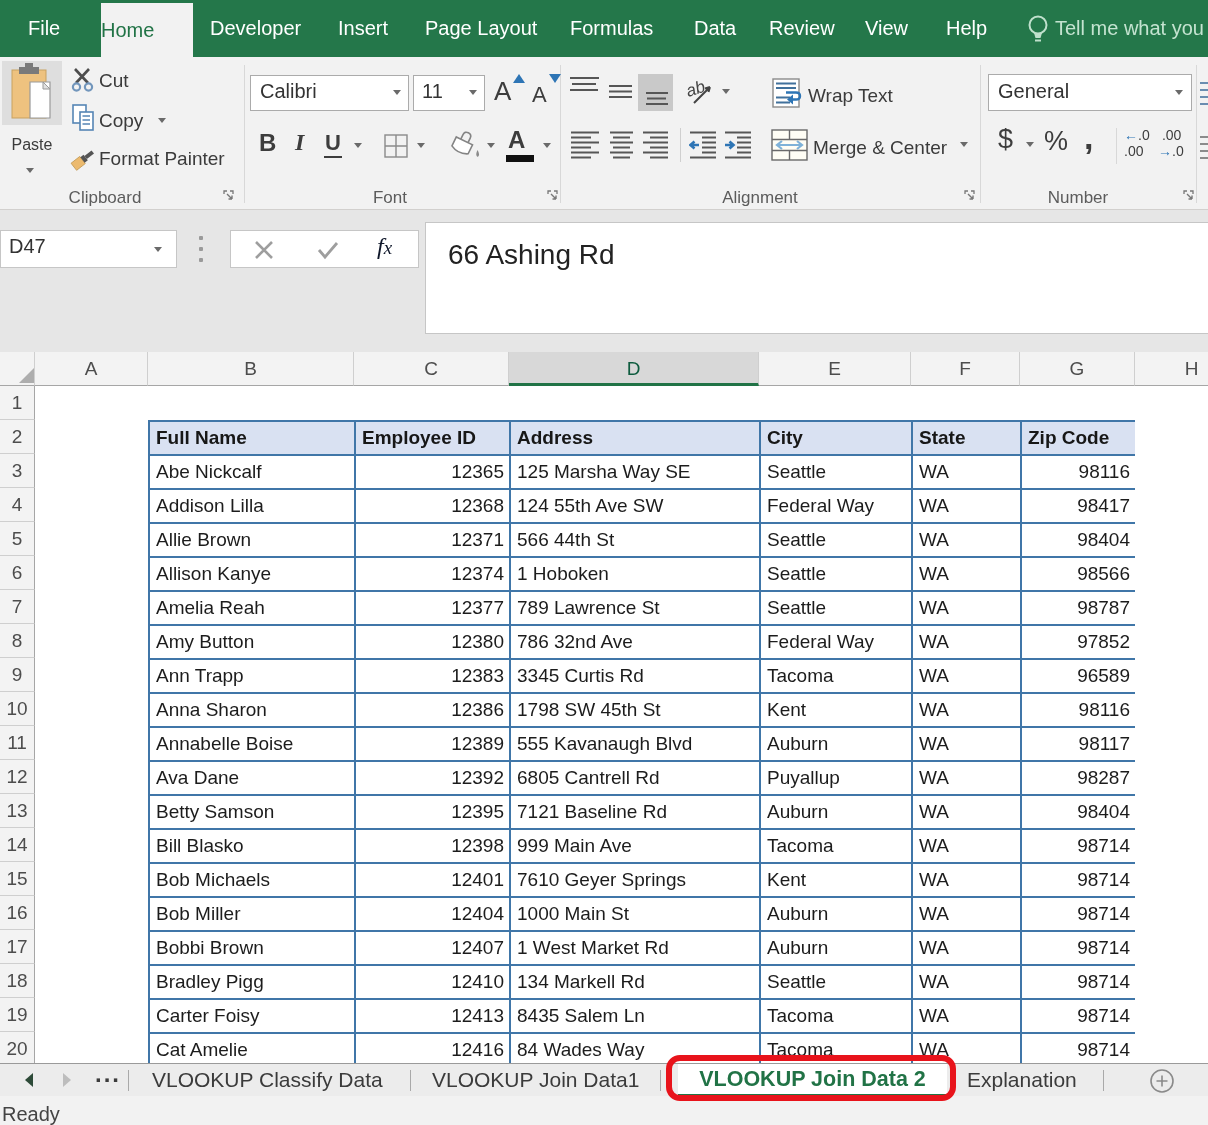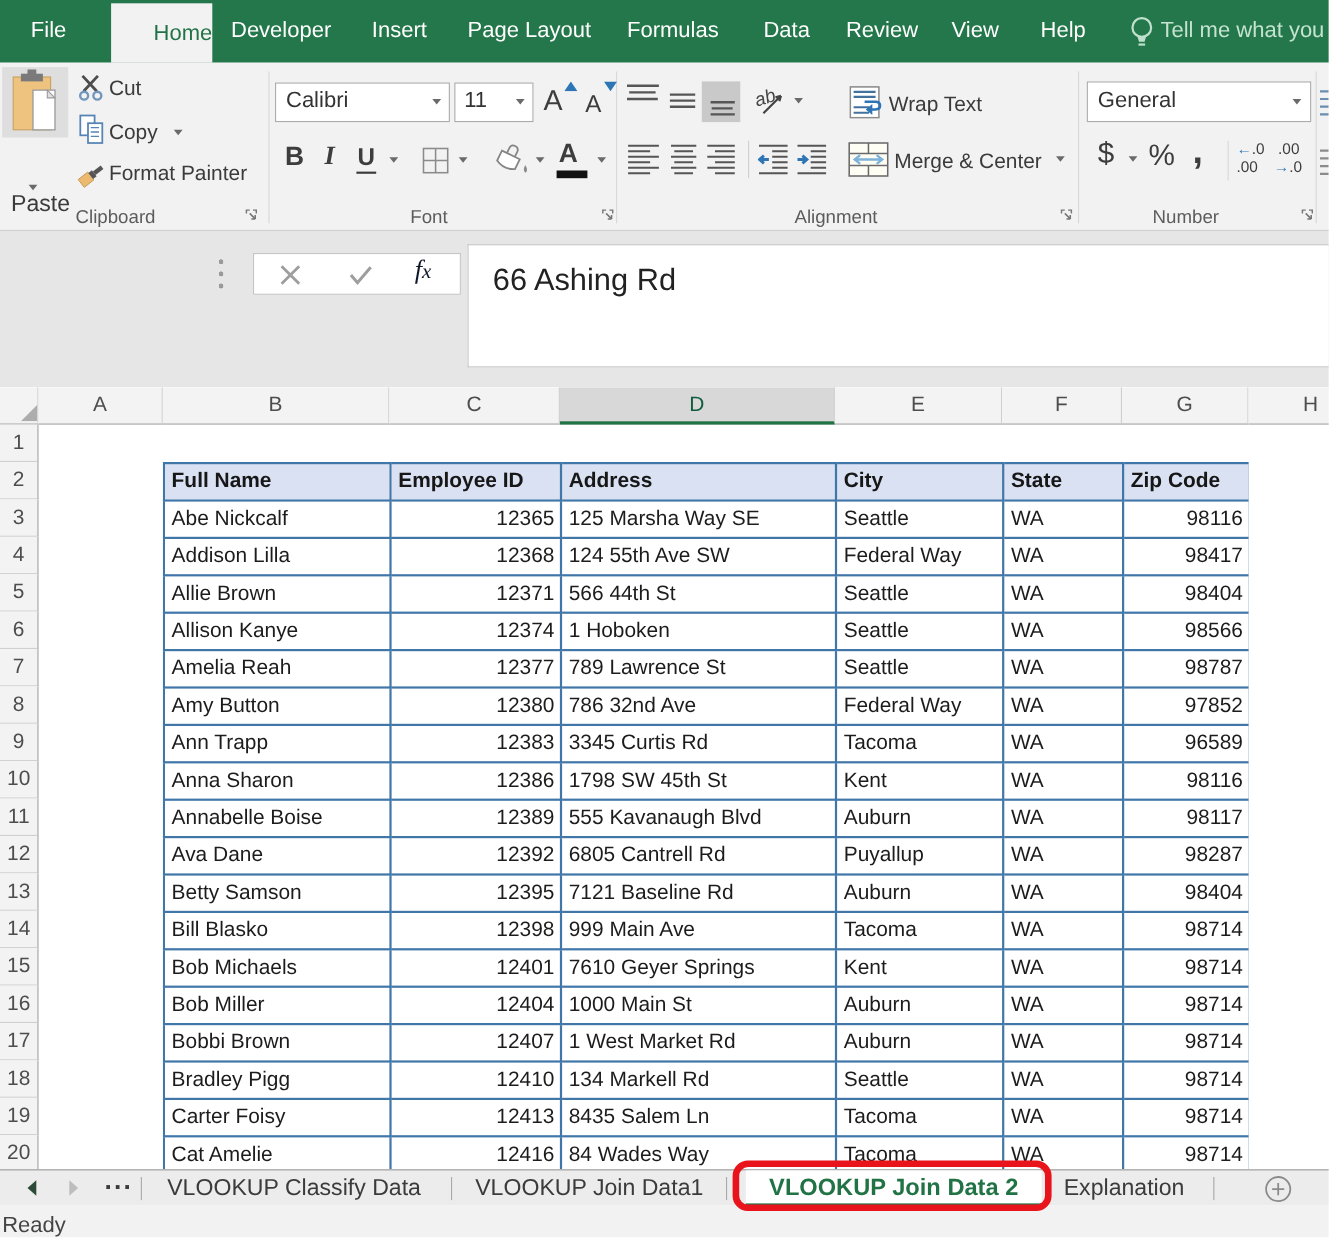--- a/index.html
+++ b/index.html
@@ -3,21 +3,21 @@
 <meta charset="utf-8">
 <style>
   html,body{margin:0;padding:0;}
   body{width:1208px;height:1125px;overflow:hidden;position:relative;
        font-family:"Liberation Sans", sans-serif; background:#fff;}
   .abs{position:absolute;}
   
   #greenbar{left:0;top:0;width:1208px;height:57px;background:#24774a;}
   .rtab{position:absolute;top:0;height:57px;line-height:57px;color:#fff;font-size:20px;}
   #hometab{position:absolute;left:101px;top:3px;width:92px;height:54px;background:#f2f2f2;
-           color:#217346;text-align:right;line-height:54px;font-size:20px;}
+           color:#217346;text-align:left;line-height:54px;font-size:20px;}
   
   #ribbon{left:0;top:57px;width:1208px;height:153px;background:#f2f2f2;border-bottom:1px solid #d2d0ce;box-sizing:border-box;padding-left:14px;}
   .gsep{position:absolute;top:8px;height:138px;width:1px;background:#d8d8d8;}
   .glabel{position:absolute;top:131px;height:20px;line-height:20px;font-size:17px;color:#5c5c5c;text-align:center;}
   .rtext{position:absolute;font-size:19px;color:#3b3b3b;}
   .combo{position:absolute;background:#fff;border:1px solid #ababab;box-sizing:border-box;}
   .dar{position:absolute;width:0;height:0;border-left:5px solid transparent;border-right:5px solid transparent;border-top:6px solid #6a6a6a;}
   
   #fxbar{left:0;top:210px;width:1208px;height:142px;background:#e6e6e6;}
   #namebox{position:absolute;left:0px;top:20px;width:177px;height:38px;background:#fff;border:1px solid #c6c6c6;box-sizing:border-box;}
@@ -76,21 +76,21 @@
 </div>
 
 <div class="abs" style="left:2px;top:61px;width:60px;height:64px;background:#dedede;"></div>
 <svg class="abs" style="left:8px;top:63px;" width="50" height="60" viewBox="0 0 50 60">
   <rect x="4" y="7" width="34" height="48" fill="#eec27f" stroke="#c8a160" stroke-width="1"></rect>
   <rect x="11" y="4" width="20" height="7" fill="#7a7a7a"></rect>
   <rect x="17" y="0" width="8" height="6" fill="#7a7a7a"></rect>
   <path d="M22 19 H42 V55 H22 Z" fill="#fff" stroke="#9a9a9a" stroke-width="1.2"></path>
   <path d="M35 19 L42 26 L35 26 Z" fill="#e0e0e0" stroke="#9a9a9a" stroke-width="1"></path>
 </svg>
-<div class="rtext" style="left:10px;top:136px;width:44px;text-align:center;font-size:21px;margin-top:38px;">Paste</div>
+<div class="rtext" style="left:10px;top:136px;width:44px;text-align:center;font-size:16px;">Paste</div>
 <div class="dar" style="left:26px;top:168px;border-left-width:4px;border-right-width:4px;border-top-width:5px;"></div>
 <svg class="abs" style="left:71px;top:67px;" width="24" height="26" viewBox="0 0 24 26">
   <path d="M4 2 L17 16 M18 2 L5 16" stroke="#4d4d4d" stroke-width="2.6" fill="none"></path>
   <circle cx="5.5" cy="20" r="3.6" fill="none" stroke="#7296bc" stroke-width="2.2"></circle>
   <circle cx="17.5" cy="20" r="3.6" fill="none" stroke="#7296bc" stroke-width="2.2"></circle>
 </svg>
 <div class="rtext" style="left:99px;top:70px;">Cut</div>
 <svg class="abs" style="left:71px;top:103px;" width="26" height="30" viewBox="0 0 26 30">
   <rect x="2" y="2" width="13" height="18" fill="#fff" stroke="#5585b5" stroke-width="1.6"></rect>
   <rect x="9" y="9" width="13" height="18" fill="#fff" stroke="#5585b5" stroke-width="1.6"></rect>
@@ -222,20 +222,24 @@
 </svg>
 
 <svg class="abs" style="left:1200px;top:80px;" width="8" height="26">
     <path d="M0 3 H8 M0 10 H8 M0 17 H8 M0 24 H8" stroke="#6a8db0" stroke-width="2"></path>
   </svg>
 <svg class="abs" style="left:1200px;top:134px;" width="8" height="26">
     <path d="M0 3 H8 M0 10 H8 M0 17 H8 M0 24 H8" stroke="#8b8b8b" stroke-width="2"></path>
   </svg>
 
 <div class="abs" id="fxbar">
+  <div id="namebox">
+      <span style="position:absolute;left:8px;top:4px;font-size:20px;color:#333;">D47</span>
+    <div class="dar" style="left:153px;top:16px;border-left-width:4.5px;border-right-width:4.5px;border-top-width:5.5px;"></div>
+  </div>
   <div class="abs" style="left:199px;top:25px;width:4px;height:28px;
        background:radial-gradient(circle 2px at 2px 3px,#9a9a9a 2px,transparent 2.5px),radial-gradient(circle 2px at 2px 14px,#9a9a9a 2px,transparent 2.5px),radial-gradient(circle 2px at 2px 25px,#9a9a9a 2px,transparent 2.5px);"></div>
   <div id="xvfx">
     <svg class="abs" style="left:23px;top:9px;" width="20" height="20">
         <path d="M2 2 L18 18 M18 2 L2 18" stroke="#9e9e9e" stroke-width="2.6"></path>
       </svg>
     <svg class="abs" style="left:86px;top:9px;" width="22" height="20">
         <path d="M2 10 L8 17 L20 3" stroke="#9e9e9e" stroke-width="2.8" fill="none"></path>
       </svg>
     <span class="abs" style="left:146px;top:2px;font-size:24px;font-style:italic;font-family:'Liberation Serif',serif;color:#0f172a;">f<span style="font-size:19px;">x</span></span>

